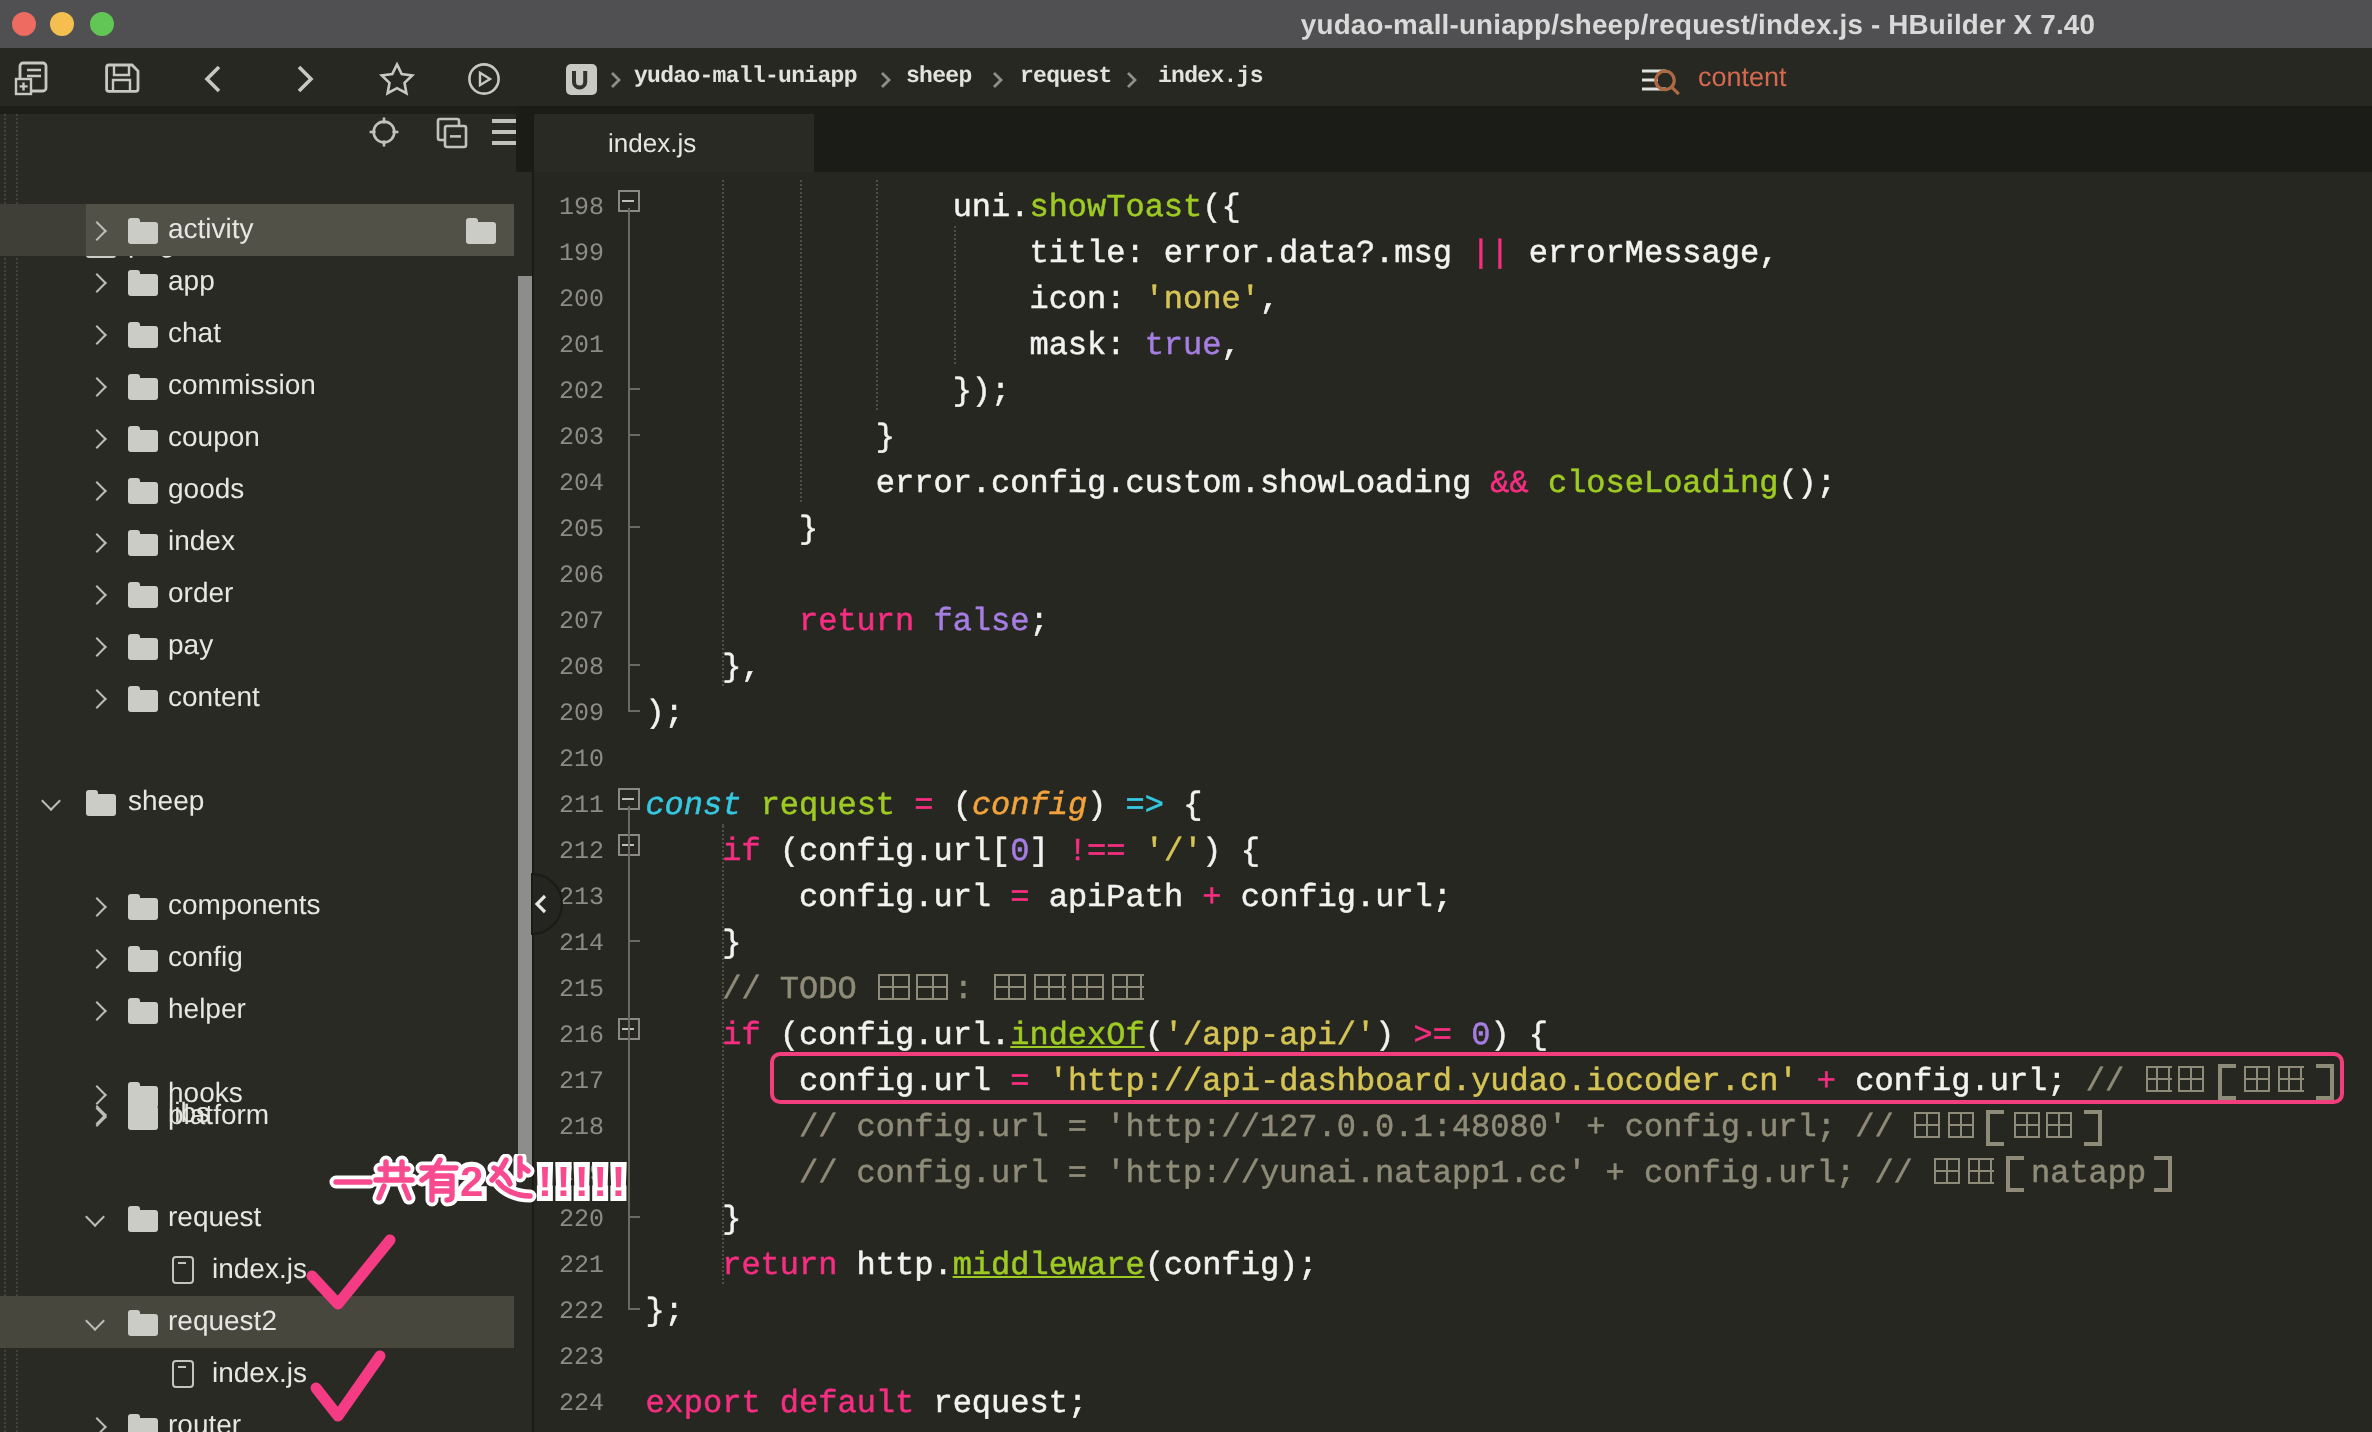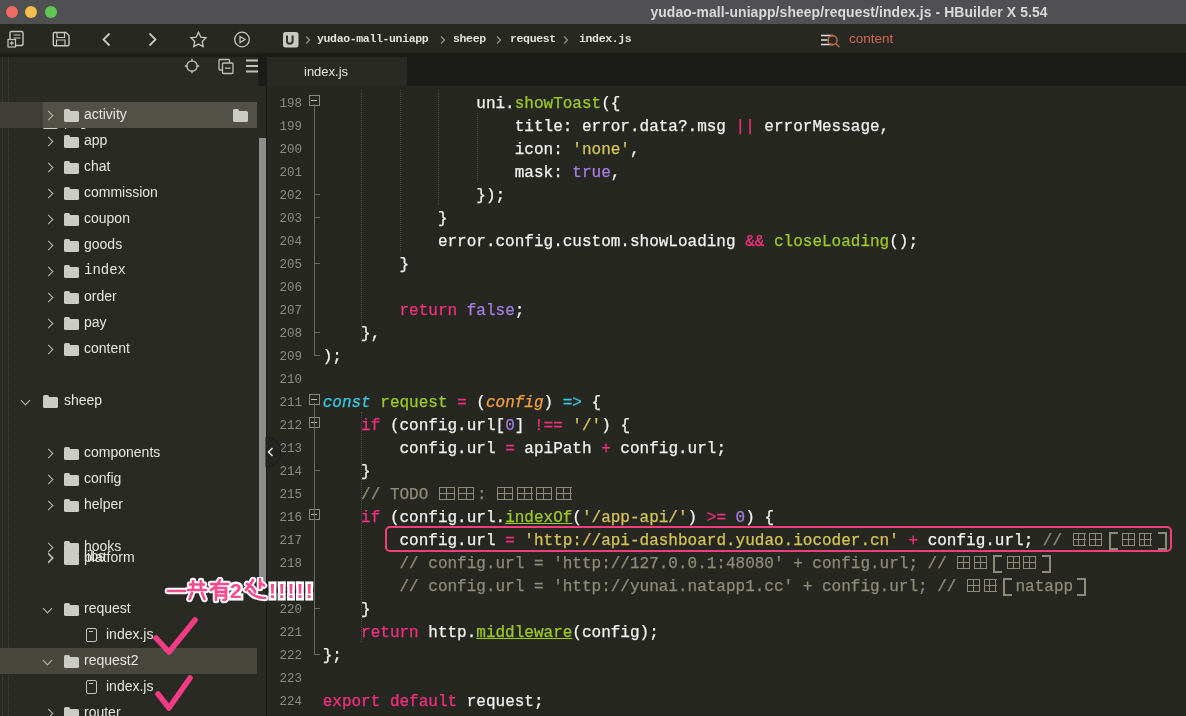--- a/index.html
+++ b/index.html
@@ -73,21 +73,21 @@
   .fd:before{content:"";position:absolute;left:0;top:-2.5px;width:6px;height:3px;background:#ccccc6;border-radius:1.5px 1.5px 0 0;}
   .fi{position:absolute;width:9px;height:12px;border:1.4px solid #c4c4be;border-radius:2px;top:6px;}
   .fi:after{content:"";position:absolute;left:1.5px;top:2px;width:4px;height:1.4px;background:#c4c4be;}
 </style>
 </head>
 <body>
 <div class="abs" id="titlebar">
   <div class="tl" style="left:5.5px;background:#ed6b60;"></div>
   <div class="tl" style="left:25px;background:#f5bf4f;"></div>
   <div class="tl" style="left:44.5px;background:#62c654;"></div>
-  <div id="title-text">yudao-mall-uniapp/sheep/request/index.js - HBuilder X 5.54</div>
+  <div id="title-text">yudao-mall-uniapp/sheep/request/index.js - HBuilder X 7.40</div>
 </div>
 <div class="abs" id="toolbar"></div>
 <svg class="abs" style="left:0;top:24px;" width="1186" height="29" viewBox="0 0 1186 29">
   <g fill="none" stroke="#c8c8c2" stroke-width="1.4">
 
     <path d="M11.5 7.5 h10 a1.5 1.5 0 0 1 1.5 1.5 v11 a1.5 1.5 0 0 1 -1.5 1.5 h-10 a1.5 1.5 0 0 1 -1.5 -1.5 v-11 a1.5 1.5 0 0 1 1.5 -1.5 z"></path>
     <path d="M13.5 11 h7 M13.5 14 h7" stroke-width="1.2"></path>
     <rect x="8" y="15.5" width="7.5" height="7.5" fill="#2a2a25" stroke="#c8c8c2" stroke-width="1.2"></rect>
     <path d="M11.75 17.2 v4 M9.8 19.2 h4" stroke-width="1.2"></path>
 
@@ -170,21 +170,21 @@
   <div class="row" style="top:149px;">
       <i class="ch chr" style="left:45px;top:10px;"></i>
       <i class="fd" style="left:64px;"></i>
       <span class="rowlab" style="left:84px;">coupon</span>
     </div>
   <div class="row" style="top:175px;">
       <i class="ch chr" style="left:45px;top:10px;"></i>
       <i class="fd" style="left:64px;"></i>
       <span class="rowlab" style="left:84px;">goods</span>
     </div>
-  <div class="row" style="top:201px;font-family:Liberation Mono, monospace;">
+  <div class="row" style="top:201px;">
       <i class="ch chr" style="left:45px;top:10px;"></i>
       <i class="fd" style="left:64px;"></i>
       <span class="rowlab" style="left:84px;">index</span>
     </div>
   <div class="row" style="top:227px;">
       <i class="ch chr" style="left:45px;top:10px;"></i>
       <i class="fd" style="left:64px;"></i>
       <span class="rowlab" style="left:84px;">order</span>
     </div>
   <div class="row" style="top:253px;">

